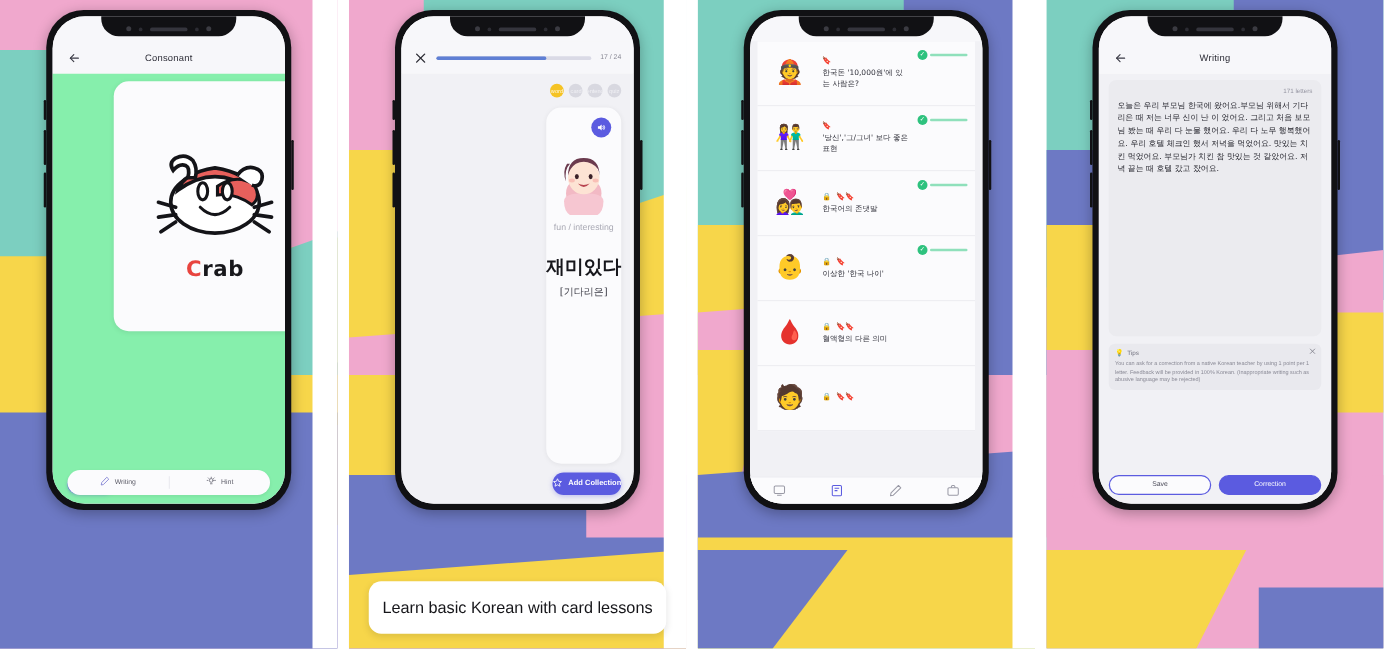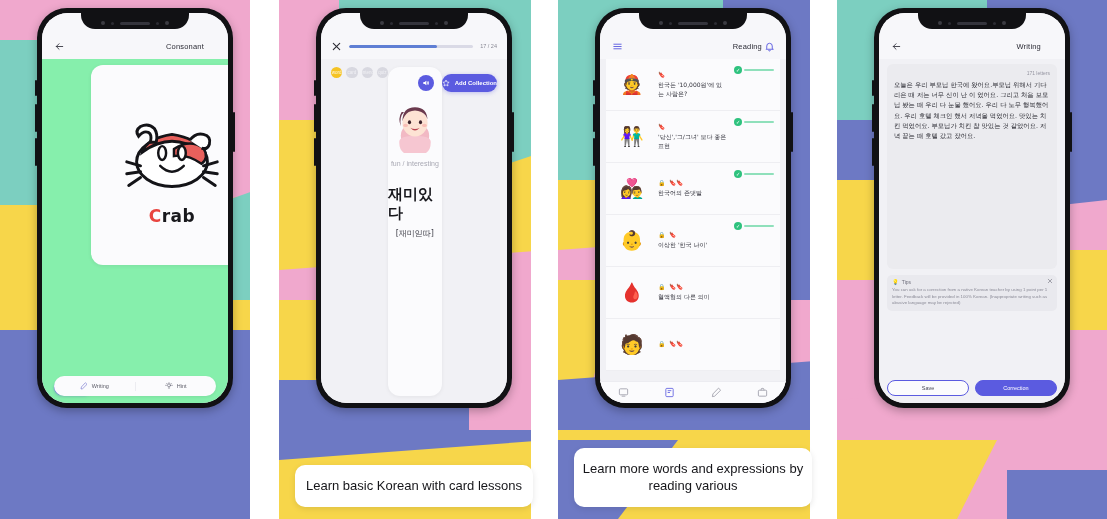--- a/index.html
+++ b/index.html
@@ -86,21 +86,21 @@
     height: 26px;
     background: #f7f7fa;
     display: flex;
     align-items: center;
     padding: 0 10px;
     flex: 0 0 auto;
     position: relative;
   }
   .app-title {
     flex: 1;
-    text-align: right;
+    text-align: center;
     font-size: 7.5px;
     color: #2c2c36;
     letter-spacing: .2px;
   }
   .hdr-icon {
     width: 14px; height: 14px;
     display: flex; align-items: center; justify-content: center;
     color: #3a3a45;
     flex: 0 0 auto;
   }
@@ -197,22 +197,24 @@
   .progress-track {
     flex: 1; height: 3px; border-radius: 3px; background: #dadae6;
     overflow: hidden;
   }
   .progress-fill { height: 100%; background: #5f7fd4; border-radius: 3px; }
   .progress-text { font-size: 5.5px; color: #888894; flex: 0 0 auto; }
   .p2-body {
     flex: 1;
     background: #f1f1f5;
     display: flex;
+    flex-direction: column;
     padding: 8px 10px 7px;
     position: relative;
+    align-items: flex-end;
   }
   .chips { display: flex; gap: 4px; margin-bottom: 8px; }
   .chip {
     flex: 1;
     height: 11px;
     border-radius: 8px;
     background: #d8d8e0;
     color: #f0f0f4;
     font-size: 4.5px;
     display: flex; align-items: center; justify-content: center;
@@ -598,21 +600,21 @@
                 <ellipse cx="23" cy="27" rx="2" ry="2.6" fill="#3a2028"></ellipse>
                 <ellipse cx="37" cy="27" rx="2" ry="2.6" fill="#3a2028"></ellipse>
                 <path d="M24 34 Q30 41 36 34 Q30 37 24 34 Z" fill="#b8434f"></path>
                 <ellipse cx="18" cy="31" rx="3" ry="2" fill="#f7b3ac" opacity=".75"></ellipse>
                 <ellipse cx="42" cy="31" rx="3" ry="2" fill="#f7b3ac" opacity=".75"></ellipse>
               </svg>
             </div>
 
             <div class="word-meaning">fun / interesting</div>
             <div class="word-main">재미있다</div>
-            <div class="word-pron">[재미읻따]</div>
+            <div class="word-pron">[기다리은]</div>
           </div>
 
           <button class="add-collection">
             <span>
               <svg viewBox="0 0 24 24" fill="none" stroke="#ffffff" stroke-width="2" stroke-linejoin="round">
                   <polygon points="12 3 14.8 9.2 21.5 9.8 16.5 14.3 18 21 12 17.5 6 21 7.5 14.3 2.5 9.8 9.2 9.2"></polygon>
                 </svg>
             </span>
             <span>Add Collection</span>
           </button>
@@ -650,36 +652,20 @@
         <div class="notch-bar">
           <div class="notch">
             <span class="dot"></span>
             <span class="dot small"></span>
             <span class="speaker"></span>
             <span class="dot small"></span>
             <span class="dot"></span>
           </div>
         </div>
 
-        <div class="app-header">
-          <div class="hdr-icon">
-            <svg viewBox="0 0 24 24" fill="none" stroke="#5b5be0" stroke-width="2" stroke-linecap="round">
-                <line x1="4" y1="7" x2="20" y2="7"></line>
-                <line x1="4" y1="12" x2="20" y2="12"></line>
-                <line x1="4" y1="17" x2="20" y2="17"></line>
-              </svg>
-          </div>
-          <div class="app-title">Reading</div>
-          <div class="hdr-icon">
-            <svg viewBox="0 0 24 24" fill="none" stroke="#5b5be0" stroke-width="2" stroke-linecap="round" stroke-linejoin="round">
-                <path d="M18 16v-5a6 6 0 0 0-12 0v5l-1.5 2h15z"></path>
-                <path d="M10 20.5a2.2 2.2 0 0 0 4 0"></path>
-              </svg>
-          </div>
-        </div>
 
         <div class="p3-body">
           <div class="read-list" id="read-list">
               <div class="read-row">
                 <div class="read-thumb">👲</div>
                 <div class="read-main">
                   <div class="read-meta">
                     <span class="level">🔖</span>
                   </div>
                   <div class="read-title">한국돈 '10,000원'에 있는 사람은?</div>
@@ -778,21 +764,20 @@
                   <rect x="3" y="7" width="18" height="13" rx="2"></rect>
                   <path d="M9 7V5a2 2 0 0 1 2-2h2a2 2 0 0 1 2 2v2"></path>
                 </svg>
             </div>
           </div>
         </div>
 
       </div>
     </div>
 
-    <div class="caption">Learn more words and expressions by reading various</div>
   </div>
 
   <div class="panel">
     <div class="bg">
       <svg viewBox="0 0 270 519" preserveAspectRatio="none">
         <rect x="0" y="0" width="270" height="519" fill="#7ccfc0"></rect>
         <polygon points="150,0 270,0 270,240 150,240" fill="#6d79c4"></polygon>
         <polygon points="0,120 60,120 60,300 0,300" fill="#6d79c4"></polygon>
         <polygon points="0,230 270,200 270,400 0,430" fill="#f0a8cd"></polygon>
         <polygon points="0,180 40,180 40,280 0,280" fill="#f7d64a"></polygon>

